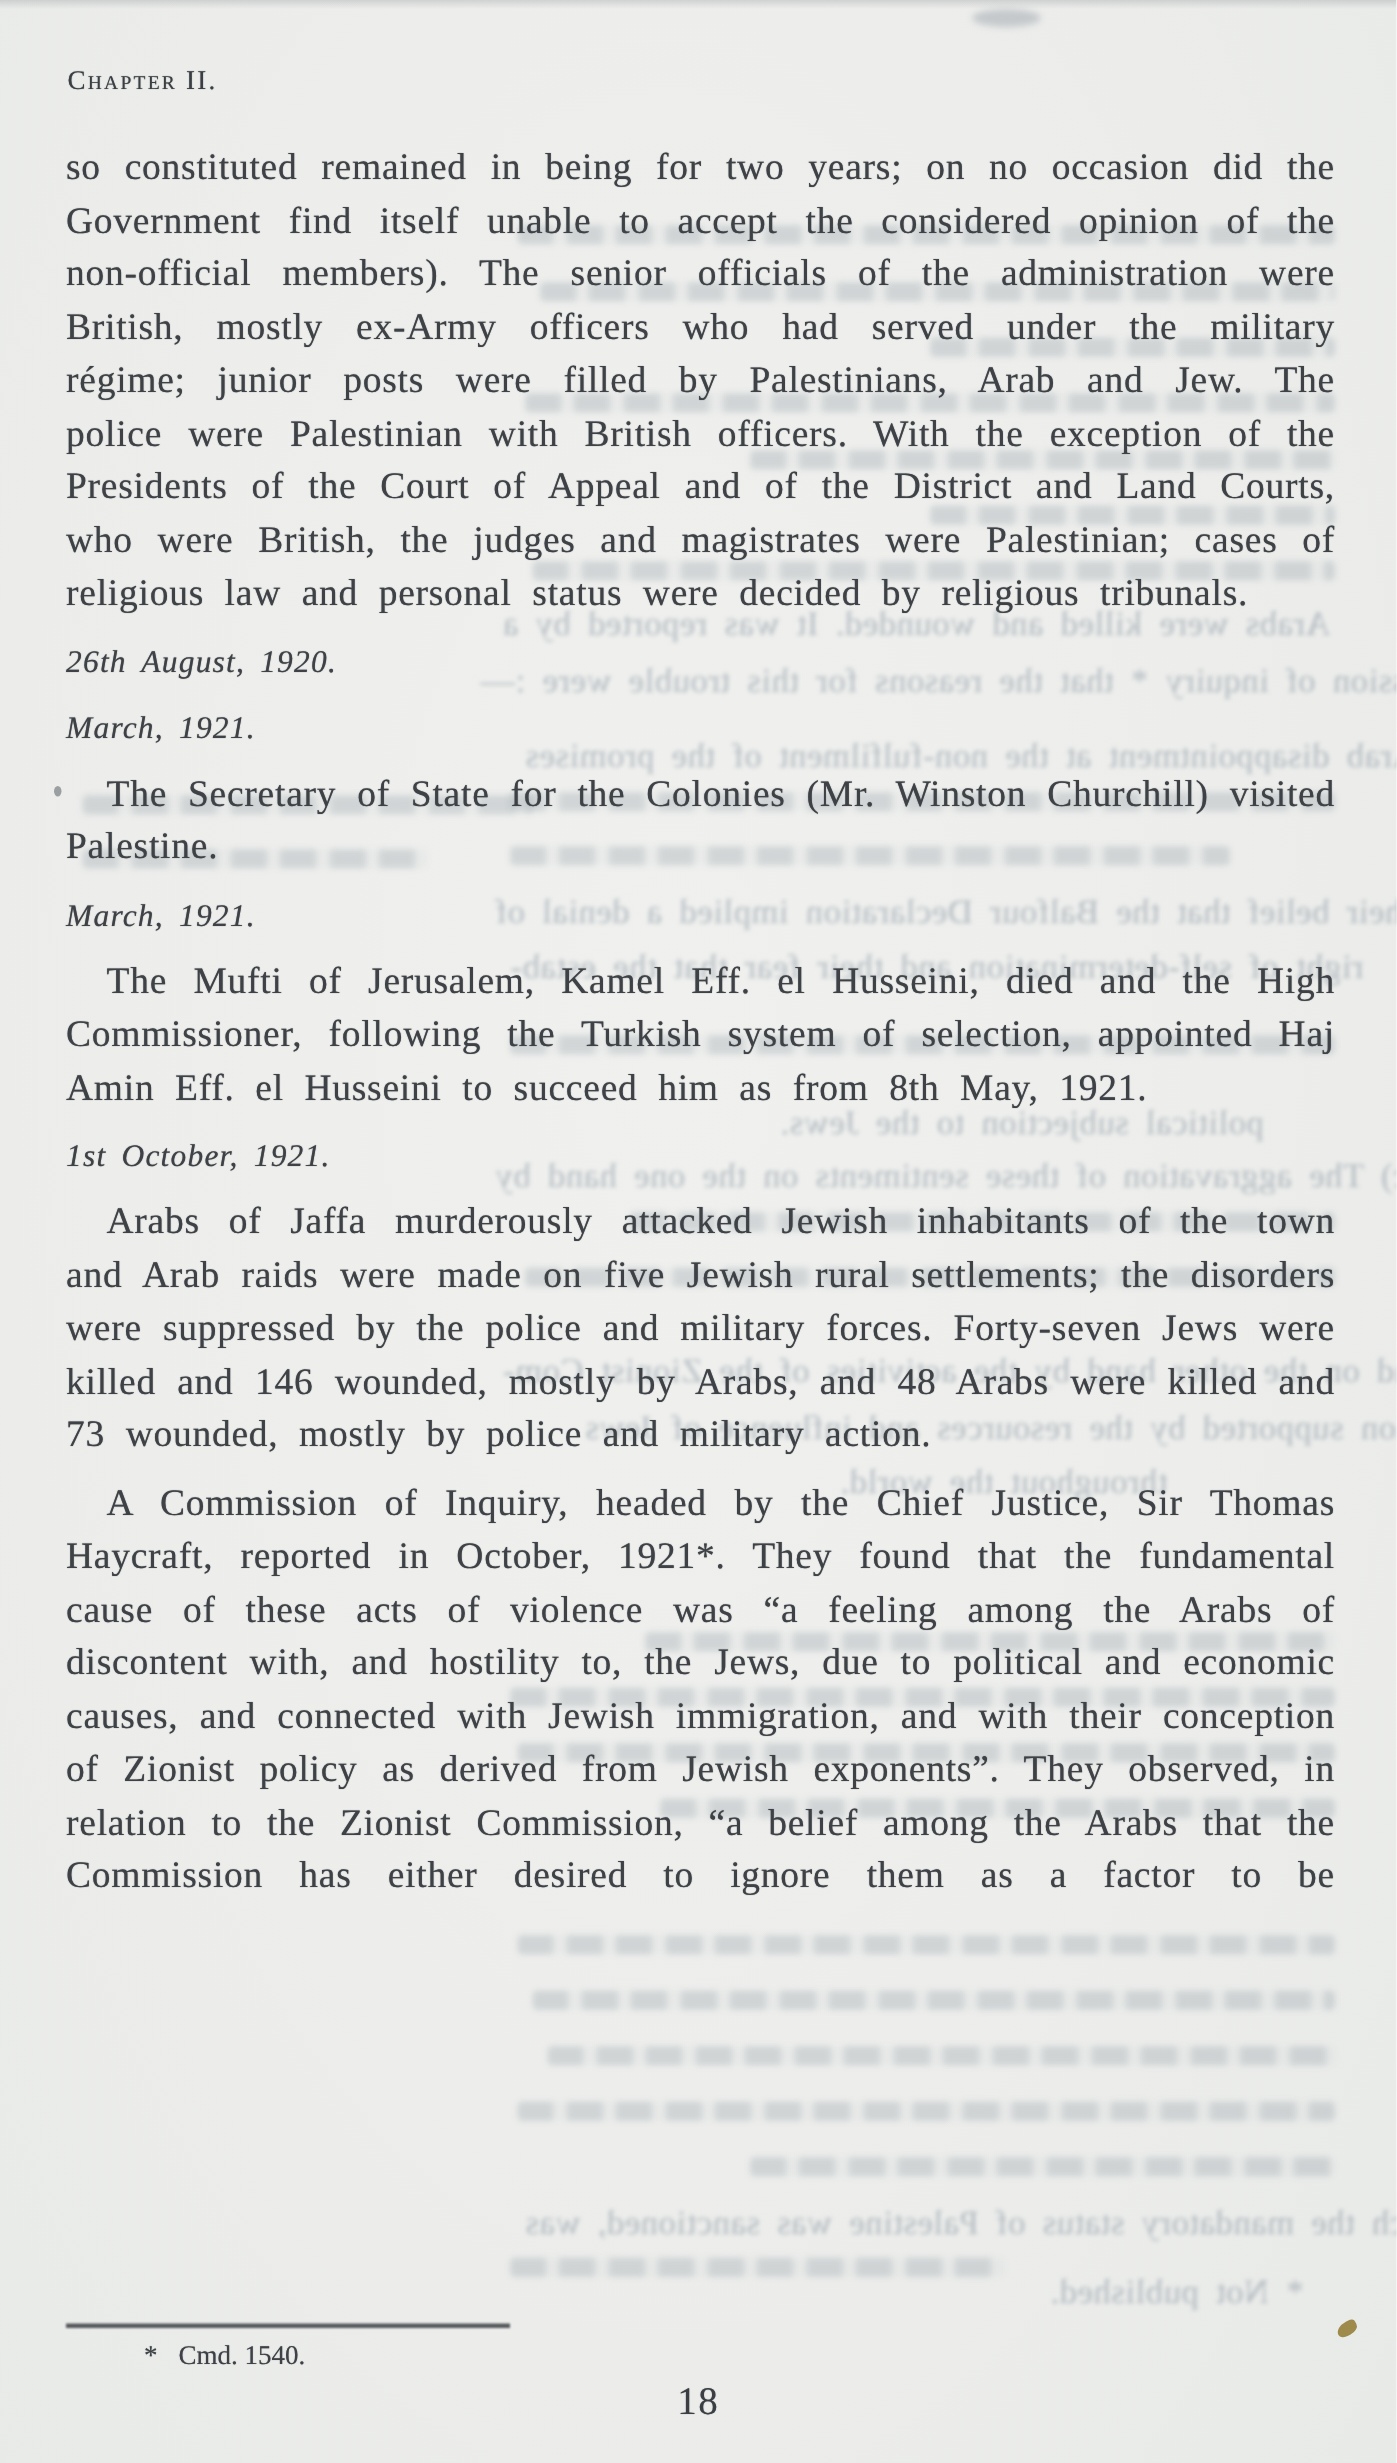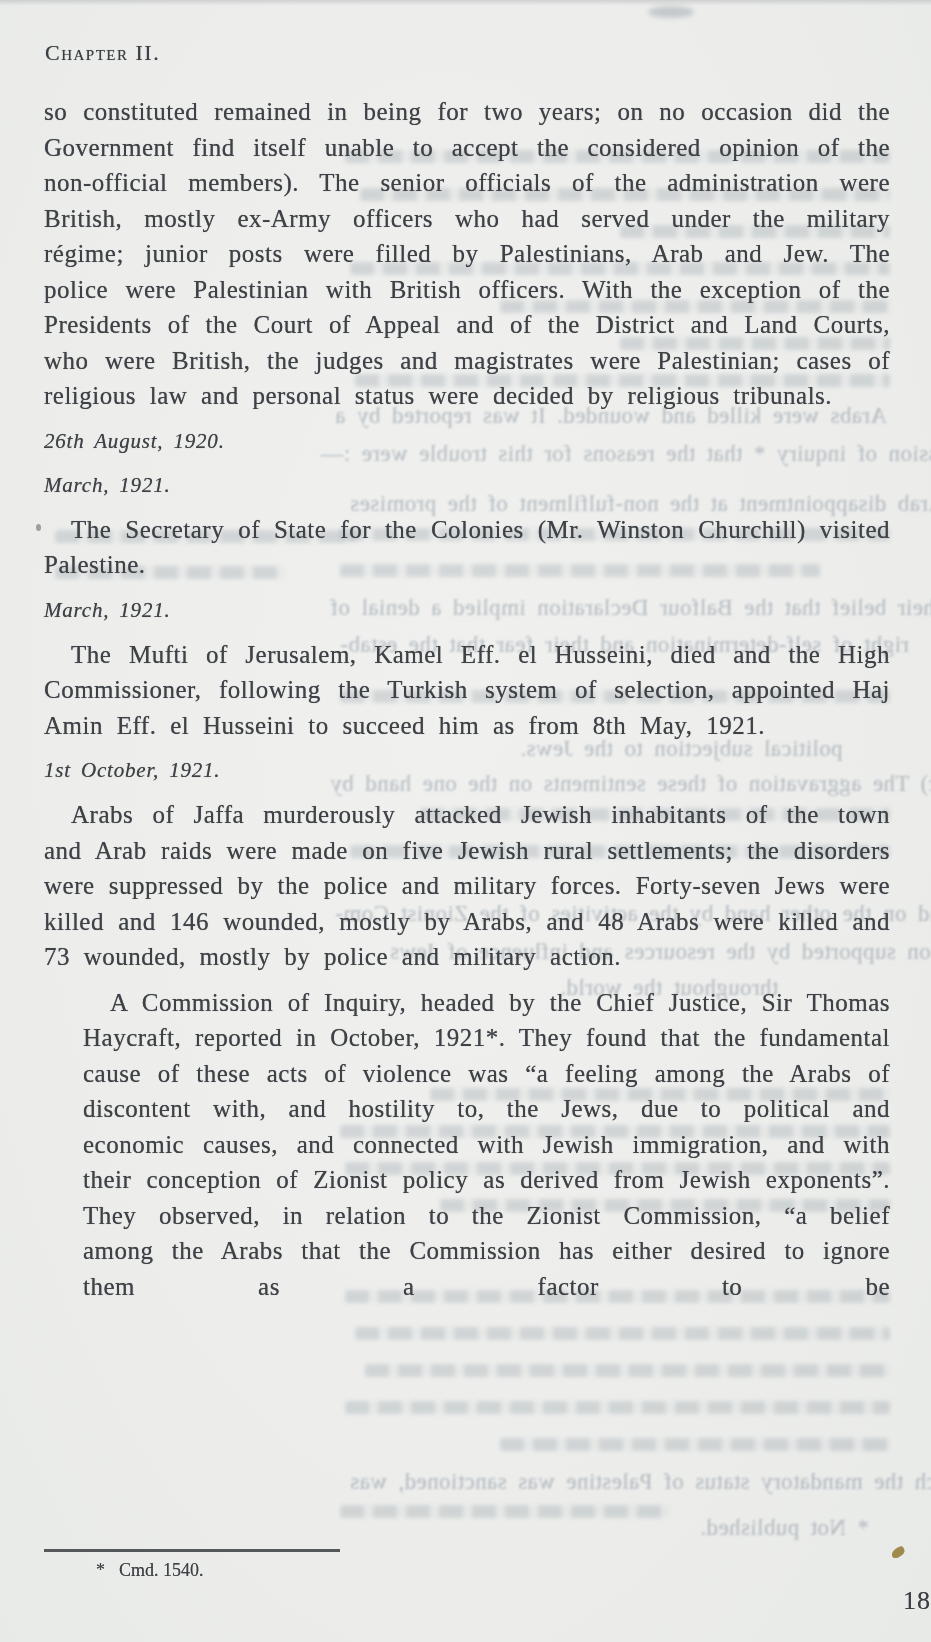--- a/index.html
+++ b/index.html
@@ -20,40 +20,40 @@
   }
   .bleed-bar{
     position:absolute;height:13px;border-radius:3px;filter:blur(2.2px);opacity:.75;
     background:repeating-linear-gradient(90deg,
       rgba(131,143,153,.36) 0 24px, rgba(131,143,153,.08) 24px 33px);
   }
   
   main{position:absolute;left:44px;top:38px;width:846px;z-index:2;
     color:#3e4246;text-shadow:0 0 .7px rgba(62,66,70,.75);}
   h2.chapter{
-    font-weight:normal;font-variant:small-caps;font-size:22px;line-height:30px;
+    font-weight:normal;font-variant:small-caps;font-size:18px;line-height:30px;
     letter-spacing:1.5px;margin:0 0 26px 1px;color:#3b3f43;
   }
   .paragraph{
     font-size:25px;line-height:35.5px;text-align:justify;
     margin:0 0 10px 0;word-spacing:7px;letter-spacing:.5px;
   }
   .paragraph.indent{text-indent:27px;}
-  .paragraph.continues{text-align-last:justify;margin-left:39px;}
+  .paragraph.continues{text-align-last:justify;}
   .date-heading{
     font-style:italic;font-size:21px;line-height:34px;
     margin:2px 0 10px 0;letter-spacing:.8px;word-spacing:4px;
   }
   
   .footnote-rule{position:absolute;left:44px;top:1549px;width:296px;height:3px;
     background:#54575b;filter:blur(.6px);z-index:2;}
   .footnote{position:absolute;left:96px;top:1560px;font-size:18px;color:#3e4246;
     z-index:2;text-shadow:0 0 .6px rgba(62,66,70,.7);}
   .footnote .marker{margin-right:14px;}
-  .page-number{position:absolute;left:0;top:1586px;width:100%;text-align:right;
+  .page-number{position:absolute;left:0;top:1586px;width:100%;text-align:center;
     font-size:26px;letter-spacing:1px;color:#3b3f43;z-index:2;
     text-shadow:0 0 .6px rgba(62,66,70,.7);}
   
   .smudge-top{position:absolute;left:648px;top:6px;width:46px;height:12px;
     background:rgba(148,156,163,.45);filter:blur(2.5px);border-radius:50%;z-index:1;}
   .speck-small{position:absolute;left:36px;top:524px;width:5px;height:7px;
     background:rgba(90,95,100,.55);border-radius:50%;filter:blur(.5px);z-index:2;}
   .speck-red{position:absolute;left:891px;top:1548px;width:14px;height:9px;
     background:#91792e;border-radius:70% 30% 55% 45%;transform:rotate(-28deg);
     opacity:.85;z-index:2;}

